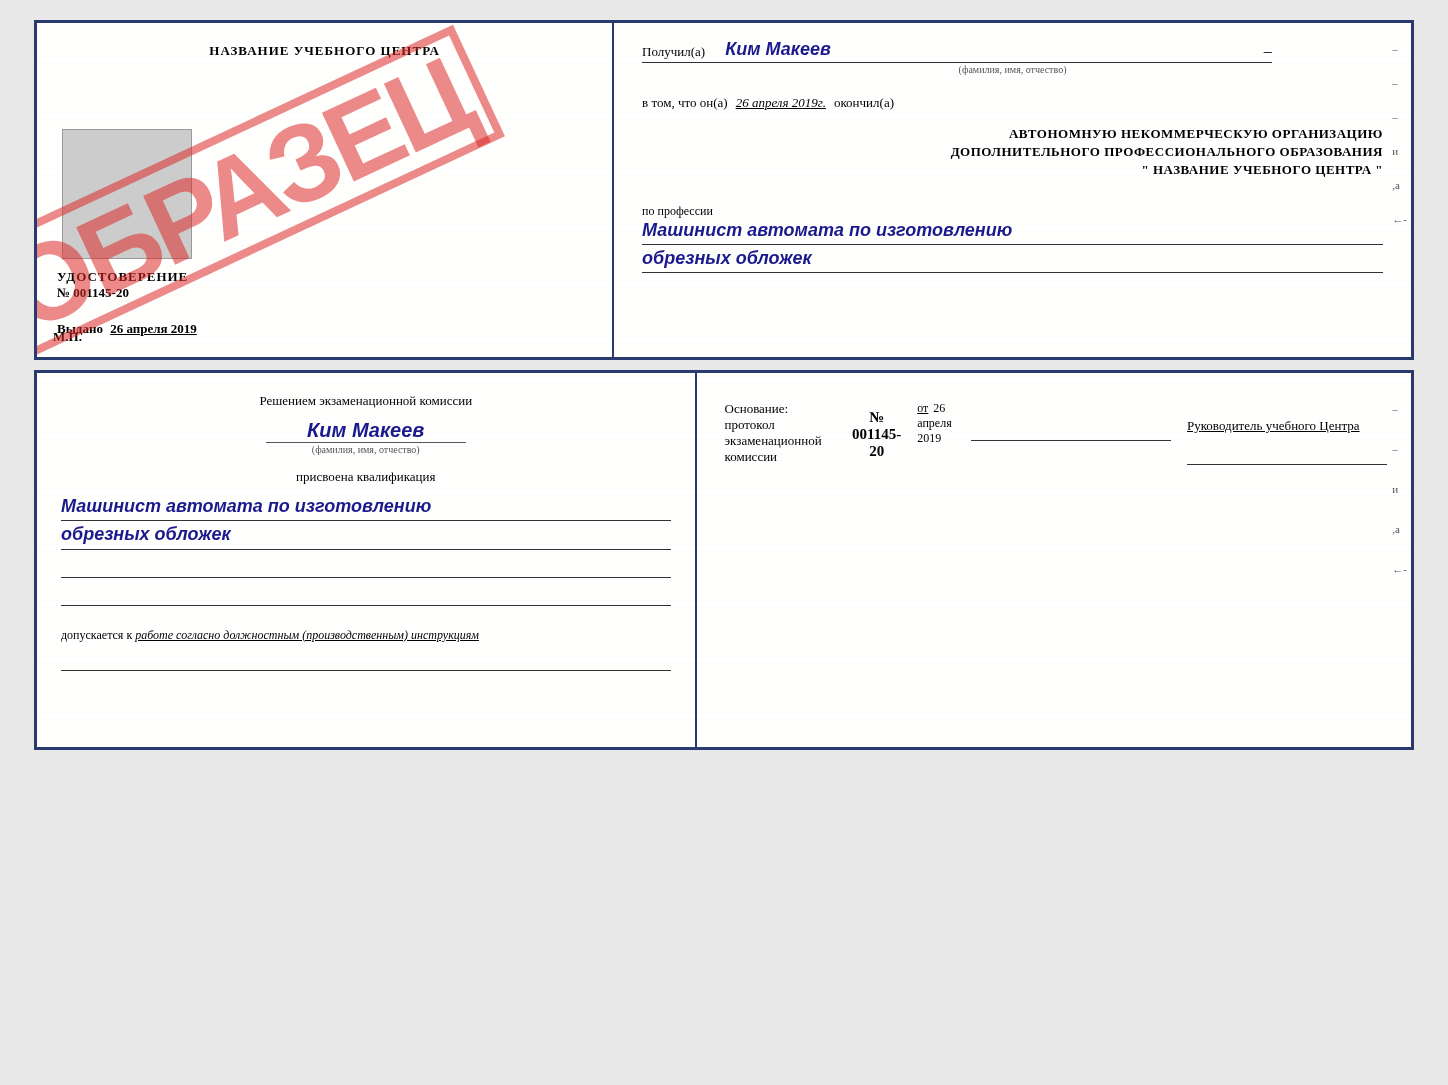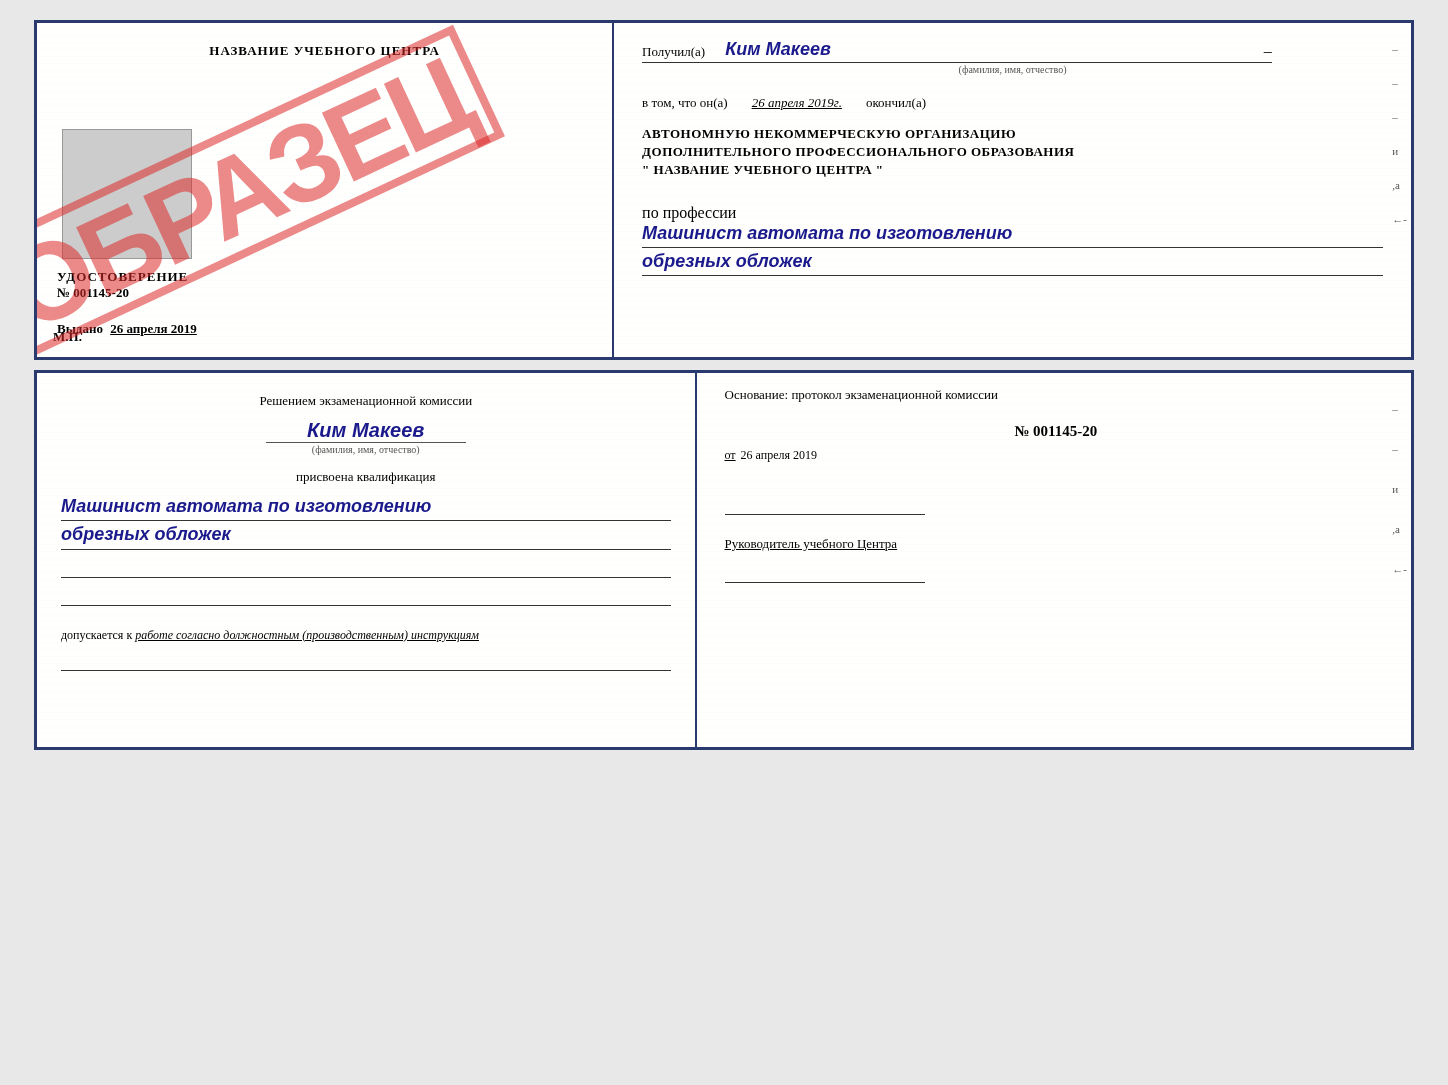--- a/index.html
+++ b/index.html
@@ -150,30 +150,30 @@
     }
 
     .vtom-date {
       font-style: italic;
       text-decoration: underline;
       font-size: 13px;
     }
 
     .org-block {
       font-size: 13px;
-      text-align: left;
+      text-align: right;
       font-weight: bold;
       text-transform: uppercase;
       letter-spacing: 0.5px;
       line-height: 1.4;
       margin-top: 4px;
     }
 
     .profession-label {
-      font-size: 16px;
+      font-size: 12px;
       margin-top: 6px;
     }
 
     .profession-value {
       font-family: cursive, 'Times New Roman', serif;
       font-size: 18px;
       color: #1a1a8c;
       font-style: italic;
       font-weight: bold;
       border-bottom: 1px solid #333;
@@ -218,24 +218,24 @@
       border-right: 2px solid #2a3a6e;
       padding: 20px 24px 20px 24px;
       display: flex;
       flex-direction: column;
       gap: 6px;
       position: relative;
     }
 
     .cert-bottom-right {
       width: 52%;
-      padding: 14px 24px 20px 28px;
-      display: flex;
-      flex-direction: column;
-      gap: 4px;
+      padding: 28px 24px 20px 28px;
+      display: flex;
+      flex-direction: row;
+      gap: 16px;
       position: relative;
     }
 
     .decision-line {
       font-size: 13px;
       text-align: center;
     }
 
     .komissia-name {
       font-family: cursive, 'Times New Roman', serif;
@@ -391,21 +391,21 @@
 
       <div style="display:flex; flex-direction:column; margin-bottom:4px;">
         <div style="display:flex; align-items:flex-end; gap:20px; border-bottom:1px solid #333; padding-bottom:2px; width:85%;">
           <span class="recipient-label">Получил(а)</span>
           <span class="recipient-name handwritten">Ким Макеев</span>
           <span style="margin-left:auto;">–</span>
         </div>
         <span class="fio-hint">(фамилия, имя, отчество)</span>
       </div>
 
-      <div style="display:flex; align-items:center; gap:24px; margin-top:6px;">
+      <div style="display:flex; align-items:center; gap:8px; margin-top:6px;">
         <span style="font-size:13px;">в том, что он(а)</span>
         <span class="vtom-date">26 апреля 2019г.</span>
         <span style="font-size:13px;">окончил(а)</span>
       </div>
 
       <div class="org-block">
         <div>АВТОНОМНУЮ НЕКОММЕРЧЕСКУЮ ОРГАНИЗАЦИЮ</div>
         <div>ДОПОЛНИТЕЛЬНОГО ПРОФЕССИОНАЛЬНОГО ОБРАЗОВАНИЯ</div>
         <div>"  НАЗВАНИЕ УЧЕБНОГО ЦЕНТРА  "</div>
       </div>

